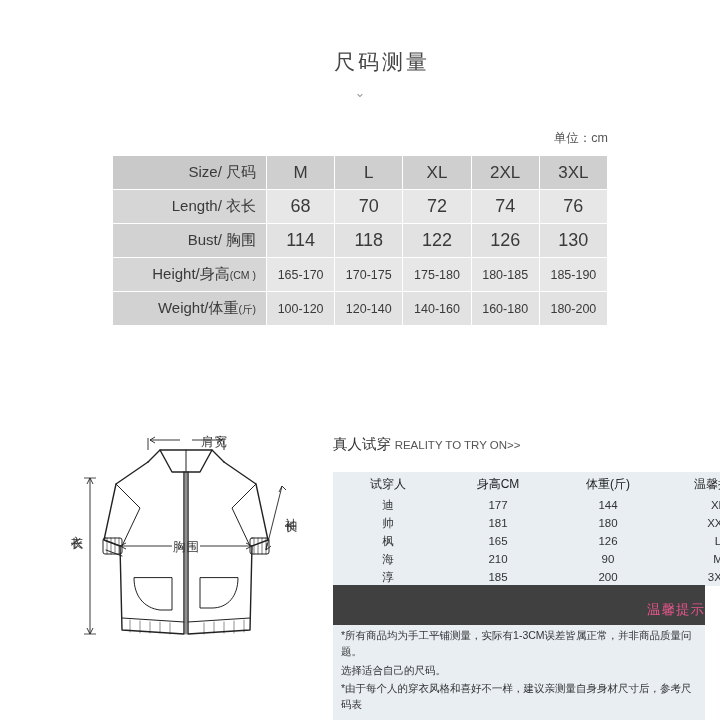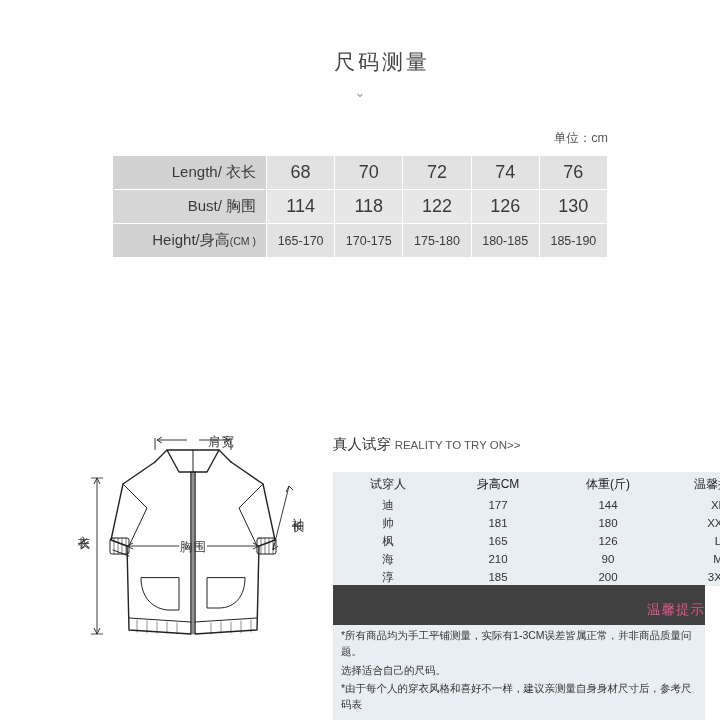--- a/index.html
+++ b/index.html
@@ -55,21 +55,21 @@
   table.size tr.head td { background:#c9c9c9; }
   table.size tr.head td.label { font-size:15px; }
   table.size td.val { font-size:18px; background:#e2e2e2; }
   table.size tr.head td.val { font-size:17px; background:#cfcfcf; }
   table.size td.val.sm { font-size:12.5px; }
   table.size tr:nth-child(even) td.val { background:#e7e7e7; }
   table.size tr:nth-child(even) td.label { background:#d6d6d6; }
 
   
   .diagram {
-    position:absolute; left:67px; top:420px; width:270px; height:260px;text-align:right;
+    position:absolute; left:60px; top:420px; width:270px; height:260px;text-align:right;
   }
   .diagram svg { display:block; }
   .dlabel {
     position:absolute; font-size:12.5px; color:#333; letter-spacing:1px;
   }
   .dlabel.vert {
     writing-mode:vertical-rl; text-orientation:upright; letter-spacing:2px;
   }
 
   
@@ -116,20 +116,28 @@
 <div class="title-wrap">
   <div class="title">尺码测量</div>
   <div class="chev">⌄</div>
 </div>
 
 <div class="unit">单位：cm</div>
 
 <div class="size-table-wrap">
   <table class="size">
     <tbody>
+      <tr class="head">
+        <td class="label"><span>Size/ 尺码</span><span class="small"></span></td>
+        <td class="val">M</td>
+        <td class="val">L</td>
+        <td class="val">XL</td>
+        <td class="val">2XL</td>
+        <td class="val">3XL</td>
+      </tr>
       <tr>
         <td class="label"><span>Length/  衣长</span><span class="small"></span></td>
         <td class="val">68</td>
         <td class="val">70</td>
         <td class="val">72</td>
         <td class="val">74</td>
         <td class="val">76</td>
       </tr>
       <tr>
         <td class="label"><span>Bust/ 胸围</span><span class="small"></span></td>
@@ -139,20 +147,28 @@
         <td class="val">126</td>
         <td class="val">130</td>
       </tr>
       <tr>
         <td class="label"><span>Height/身高</span><span class="small">(CM )</span></td>
         <td class="val sm">165-170</td>
         <td class="val sm">170-175</td>
         <td class="val sm">175-180</td>
         <td class="val sm">180-185</td>
         <td class="val sm">185-190</td>
+      </tr>
+      <tr>
+        <td class="label"><span>Weight/体重</span><span class="small">(斤)</span></td>
+        <td class="val sm">100-120</td>
+        <td class="val sm">120-140</td>
+        <td class="val sm">140-160</td>
+        <td class="val sm">160-180</td>
+        <td class="val sm">180-200</td>
       </tr>
     </tbody>
   </table>
 </div>
 
 <div class="diagram">
   <svg width="270" height="260" viewBox="0 0 270 260">
     <g fill="none" stroke="#222" stroke-width="1.4" stroke-linejoin="round" stroke-linecap="round">
 
       <path d="M88,42 L100,30 L130,30 L152,30 L164,42"></path>

